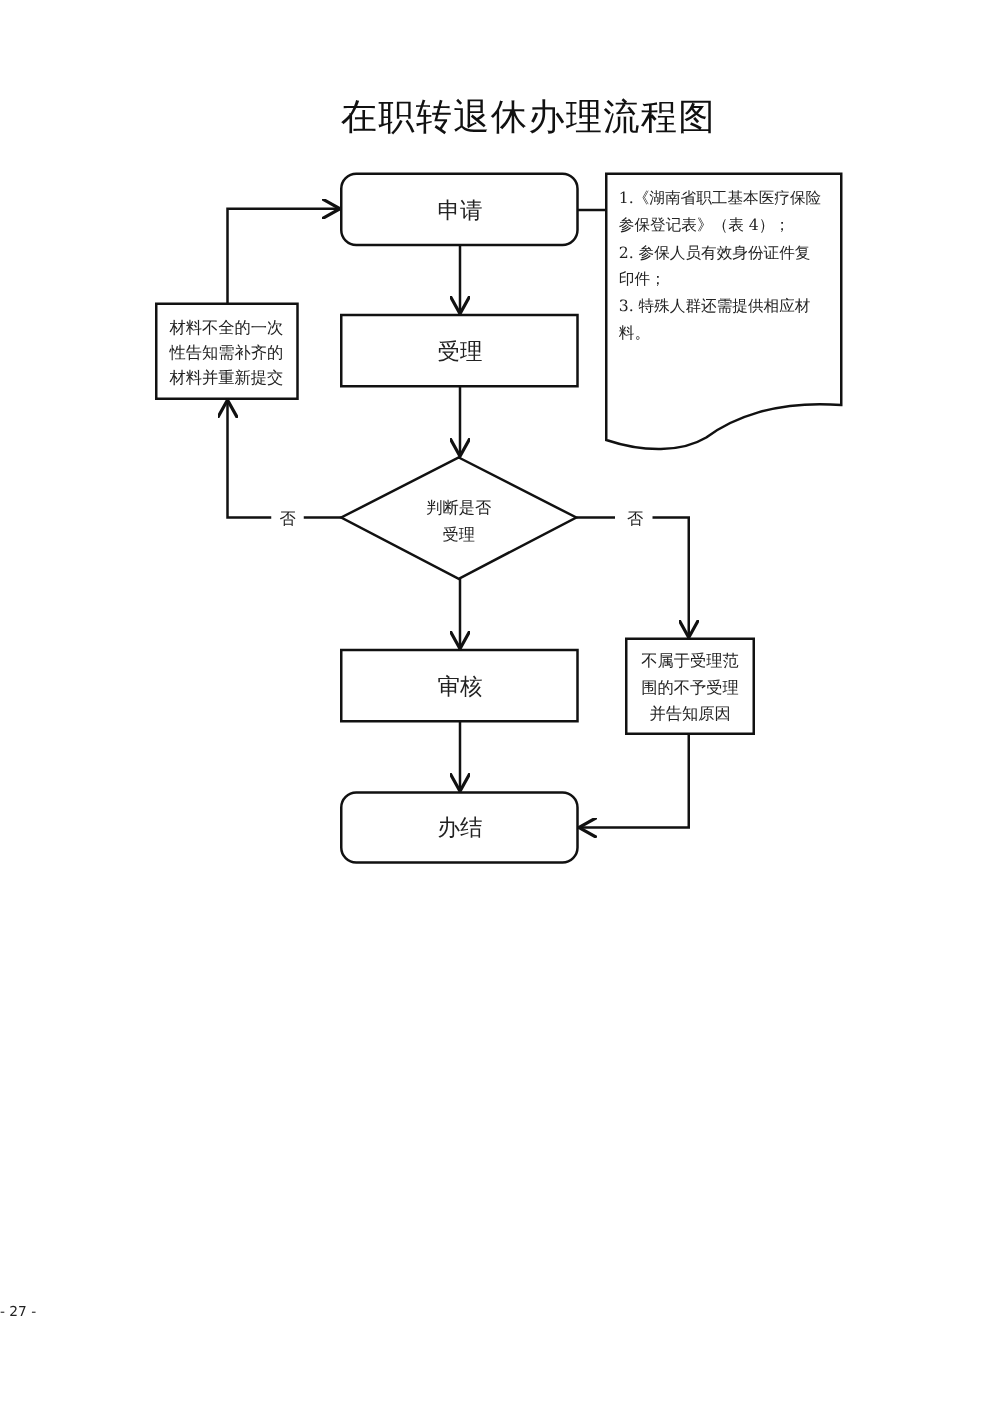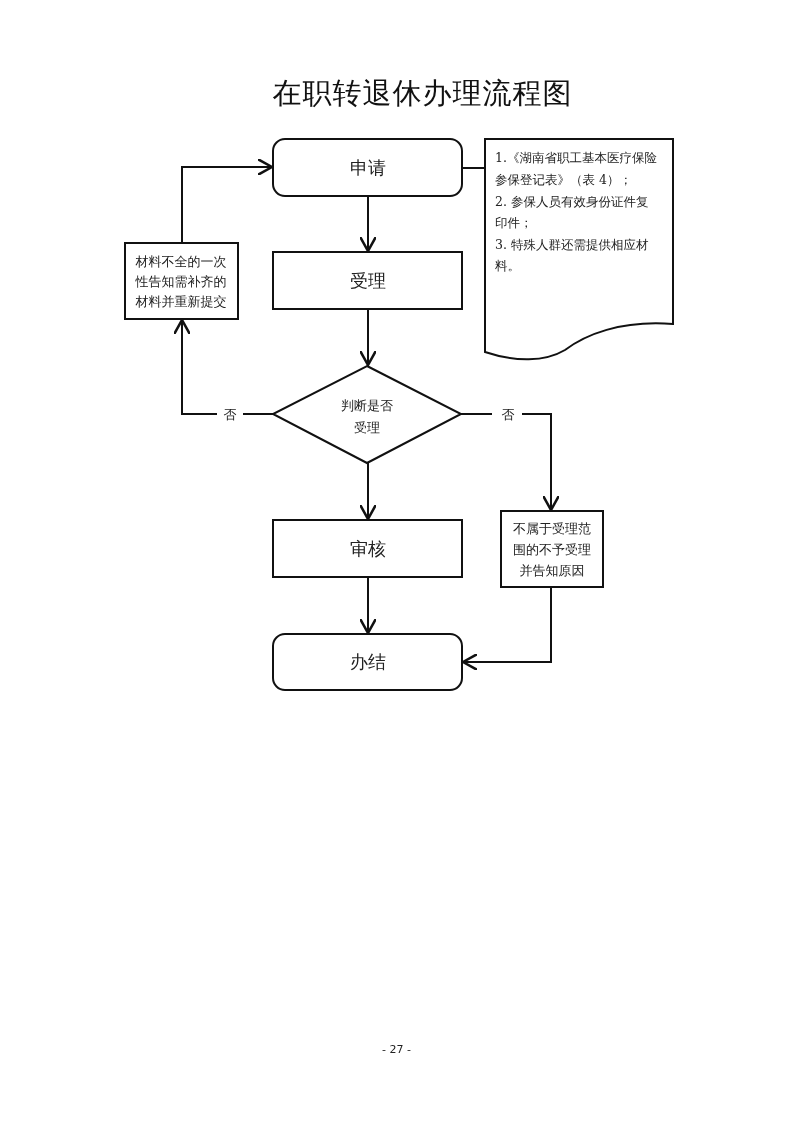--- a/index.html
+++ b/index.html
@@ -5,21 +5,21 @@
     html, body { margin: 0; padding: 0; background: #ffffff; }
     body { width: 793px; height: 1122px; position: relative; overflow: hidden;
            font-family: "DejaVu Serif", "Liberation Serif", serif; color: #111; }
     .title { position: absolute; left: 0; top: 74px; width: 793px; text-align: center;
              font-family: "DejaVu Sans", "Liberation Sans", sans-serif; font-size: 29px;
              letter-spacing: 1px; color: #111; padding-left: 26px; }
     svg.diagram { position: absolute; left: 0; top: 0; }
     .node-label { font-family: "DejaVu Sans", "Liberation Sans", sans-serif; font-size: 18px; fill: #222; }
     .small-label { font-family: "DejaVu Serif", "Liberation Serif", serif; font-size: 13px; fill: #222; }
     .note-text { font-family: "DejaVu Serif", "Liberation Serif", serif; font-size: 12.5px; fill: #222; }
-    .page-num { position: absolute; left: 0; top: 1043px; width: 793px; text-align: center;
+    .page-num { position: absolute; left: 0; top: 1043px; width: 793px; 
                 font-family: "DejaVu Sans", "Liberation Sans", sans-serif; font-size: 11px; color: #222; }
   </style>
 </head>
 <body>
 
 <div class="title">在职转退休办理流程图</div>
 
 <svg class="diagram" width="793" height="1122" viewBox="0 0 793 1122">
   <defs>
     <marker id="arrow" viewBox="0 0 10 10" refX="9" refY="5" markerWidth="8" markerHeight="8" orient="auto-start-reverse">

